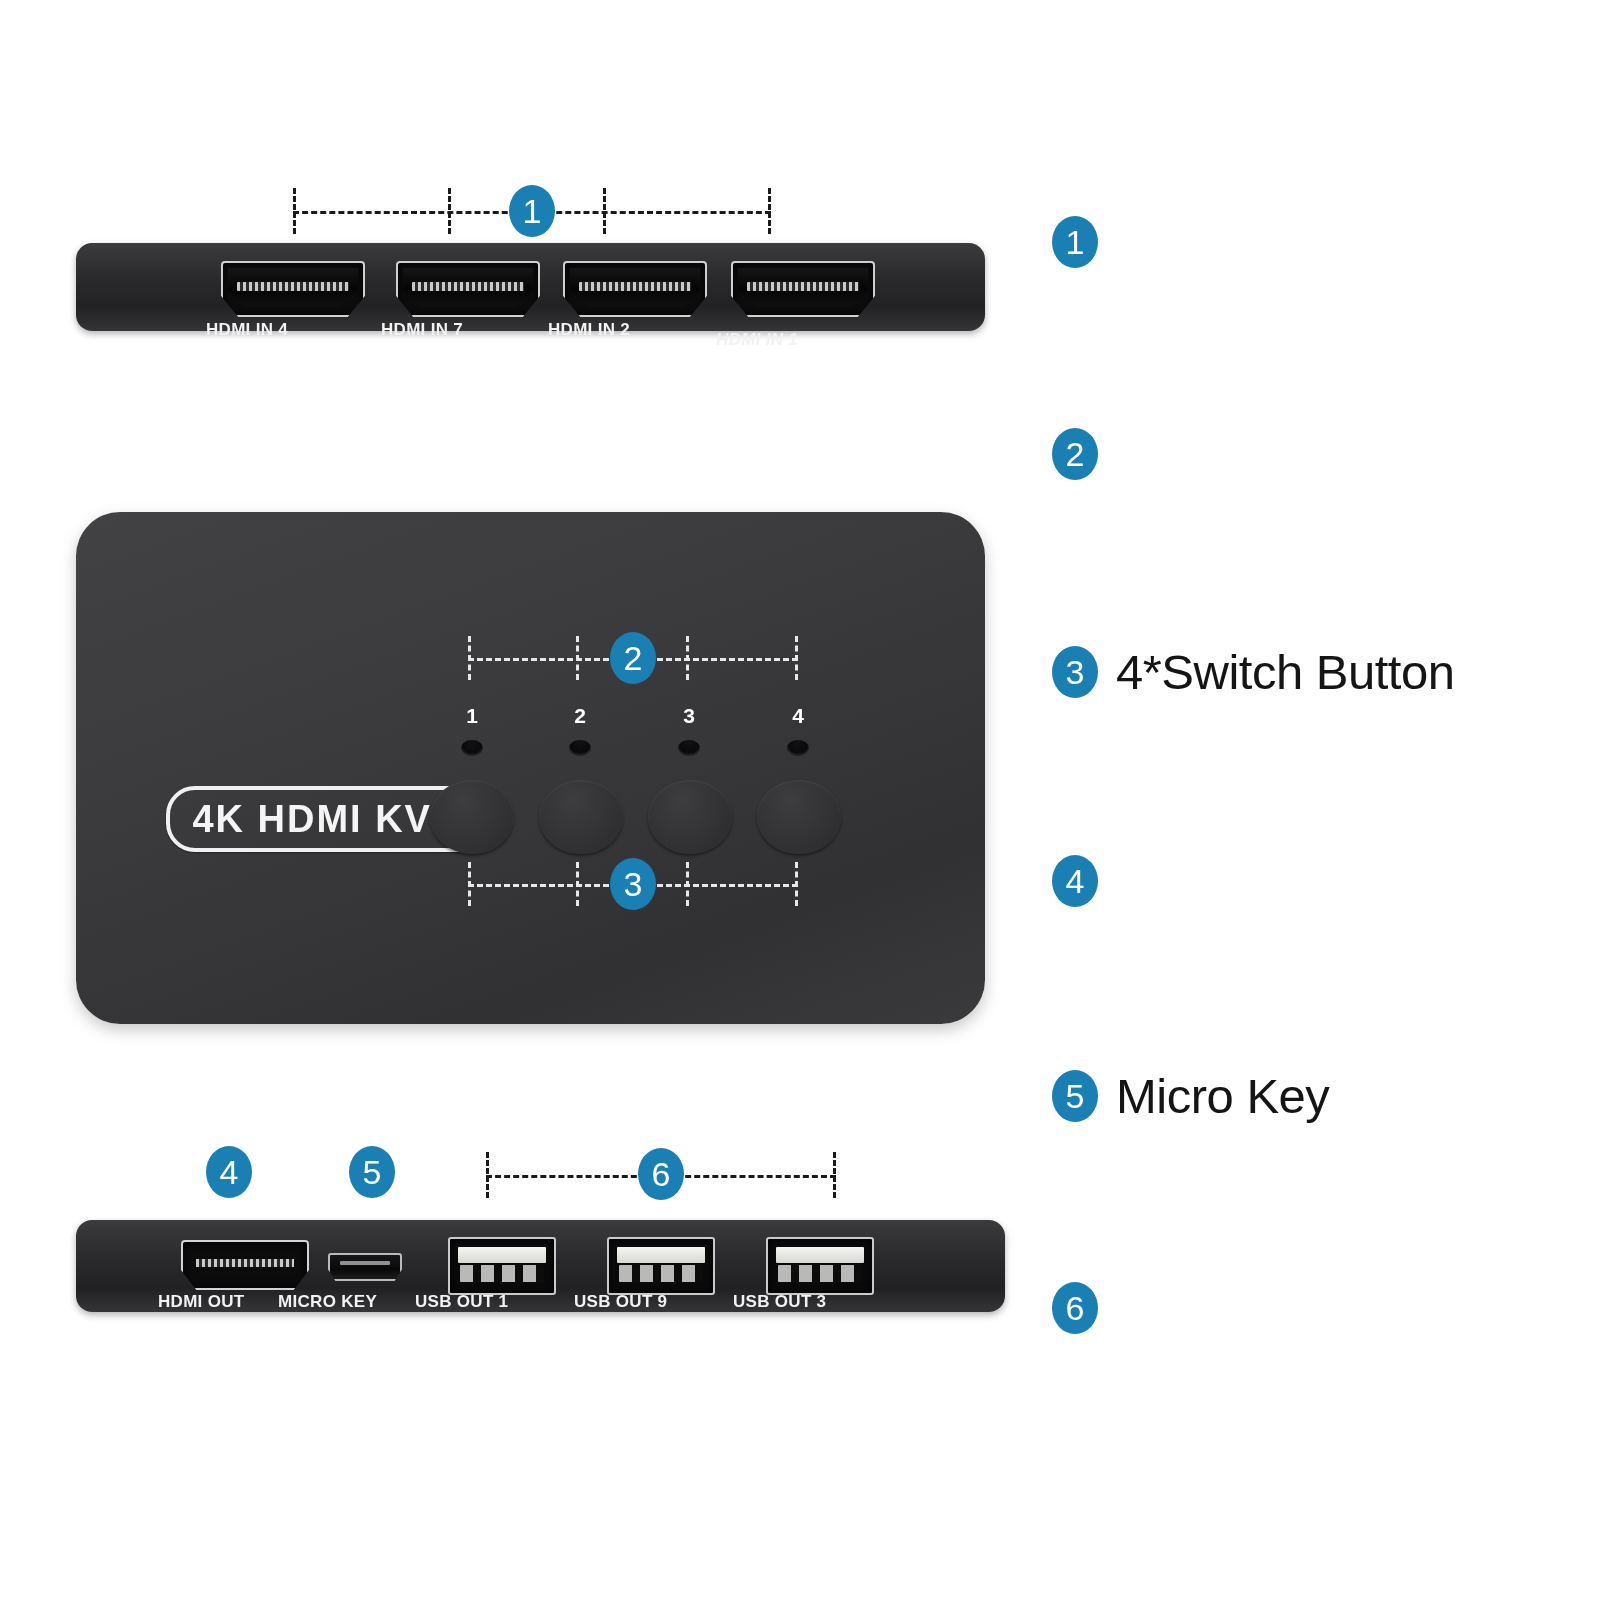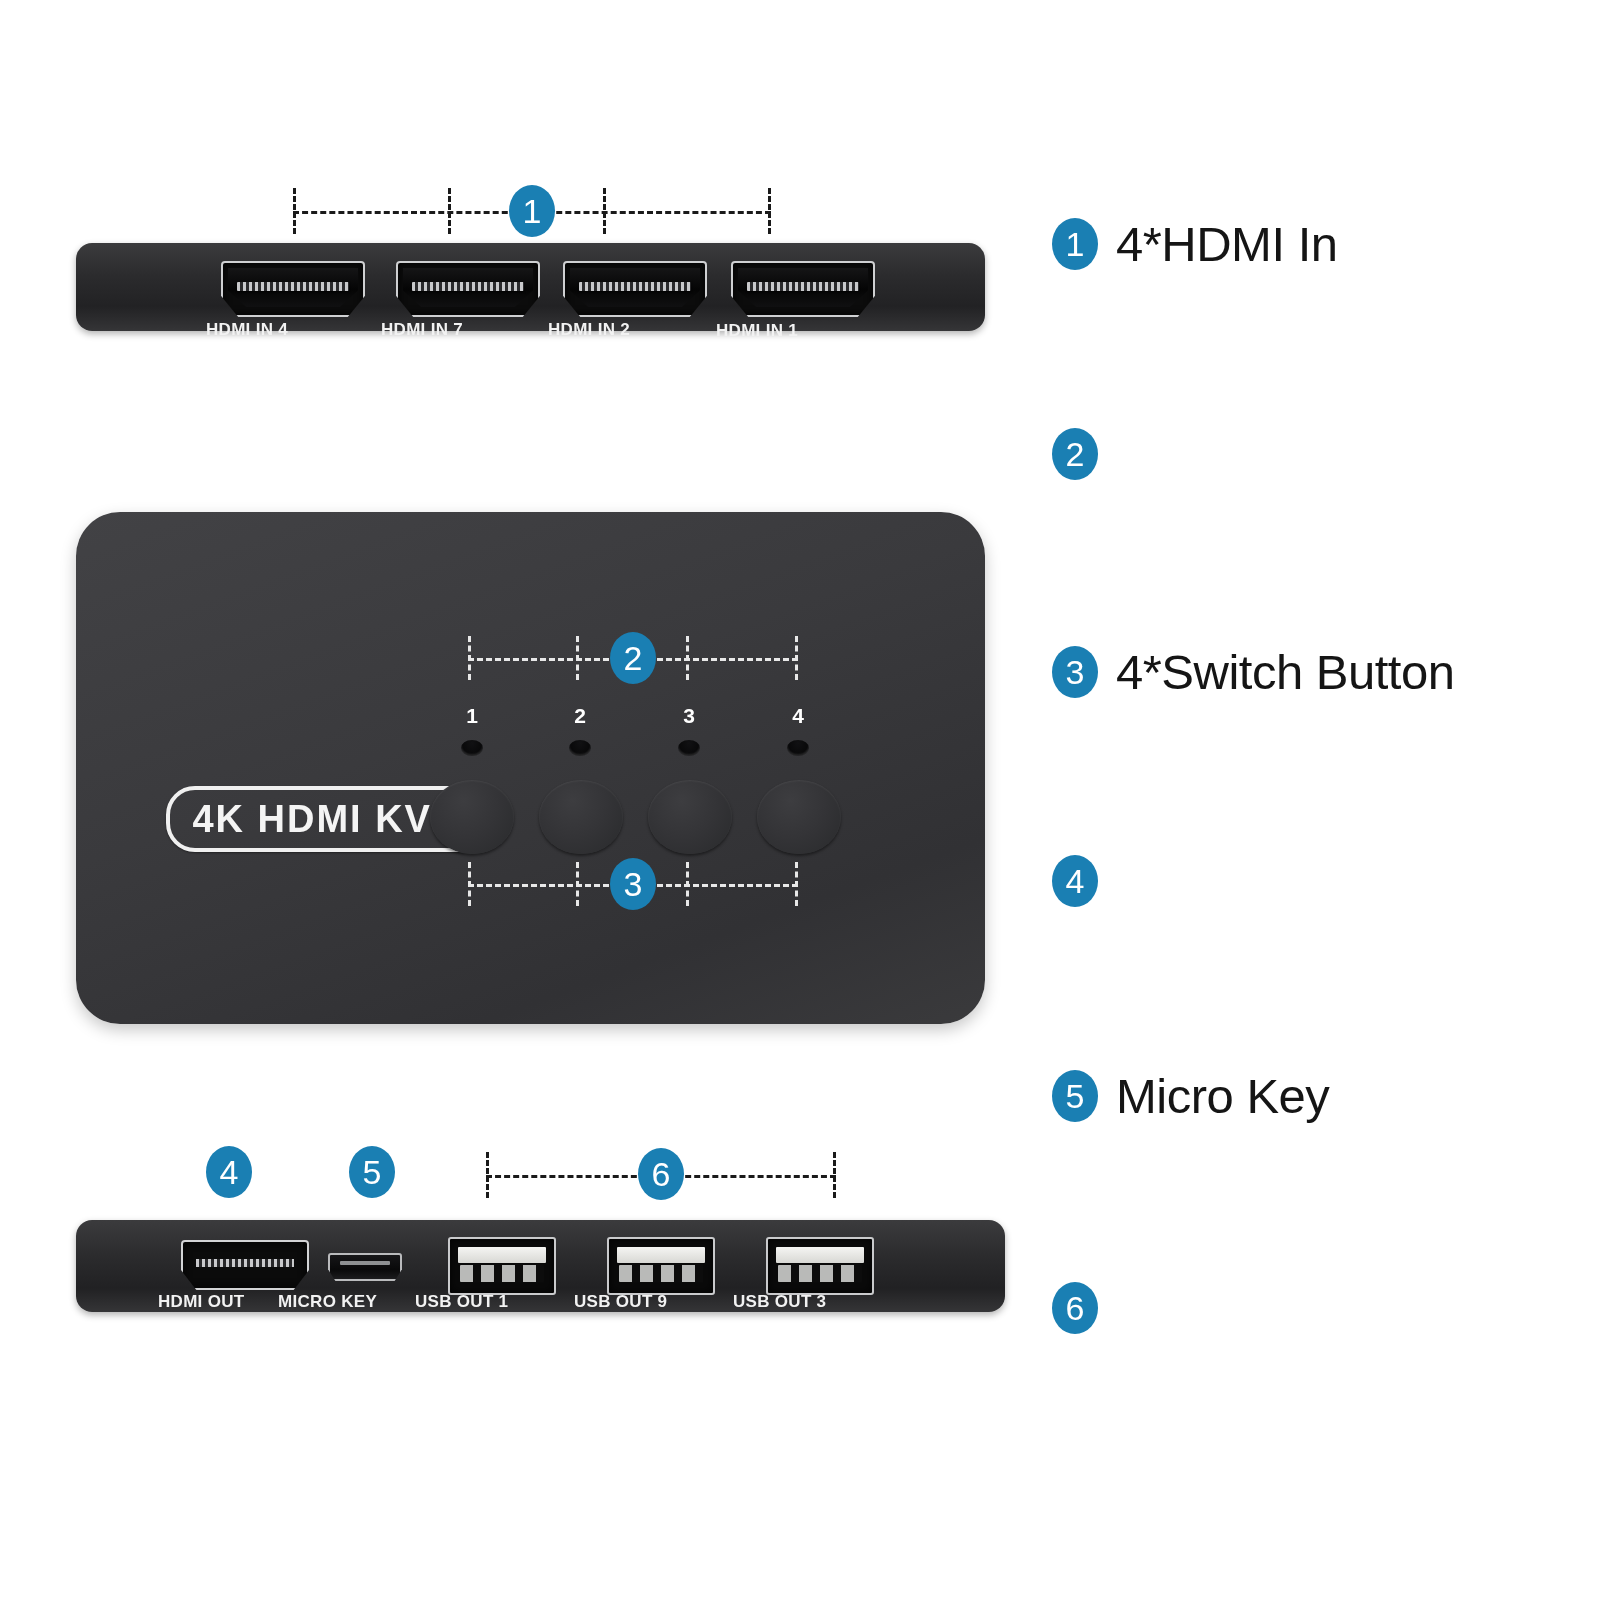--- a/index.html
+++ b/index.html
@@ -199,21 +199,21 @@
   <div class="hdmi-slot" style="left:655px;">
     <div class="hdmi-port">
       <div class="inner"></div>
       <div class="pins"></div>
     </div>
   </div>
 
   <div class="port-label" style="left:130px;top:77px;">HDMI IN 4</div>
   <div class="port-label" style="left:305px;top:77px;">HDMI IN 7</div>
   <div class="port-label" style="left:472px;top:77px;">HDMI IN 2</div>
-  <div class="port-label" style="left:640px;top:78px;">HDMI IN 1</div>
+  <div class="port-label" style="left:640px;top:87px;font-style:italic;">HDMI IN 1</div>
 </div>
 
 <div id="main-body">
 
   <div class="bracket light" style="left:392px;top:124px;width:330px;height:44px;">
     <div class="hline"></div>
     <div class="tick" style="left:0;"></div>
     <div class="tick" style="left:108px;"></div>
     <div class="tick" style="left:218px;"></div>
     <div class="tick" style="left:327px;"></div>
@@ -281,21 +281,20 @@
   <div class="port-label" style="left:202px;top:72px;">MICRO KEY</div>
   <div class="port-label" style="left:339px;top:72px;">USB OUT 1</div>
   <div class="port-label" style="left:498px;top:72px;">USB OUT 9</div>
   <div class="port-label" style="left:657px;top:72px;">USB OUT 3</div>
 </div>
 
 <div id="legend">
 
   <div class="legend-row" style="left:12px;top:216px;">
     <div class="legend-badge">1</div>
-    <div class="legend-text">4*HDMI In</div>
   </div>
 
   <div class="legend-row" style="left:12px;top:428px;">
     <div class="legend-badge">2</div>
   </div>
 
   <div class="legend-row" style="left:12px;top:644px;">
     <div class="legend-badge">3</div>
     <div class="legend-text">4*Switch Button</div>
   </div>

